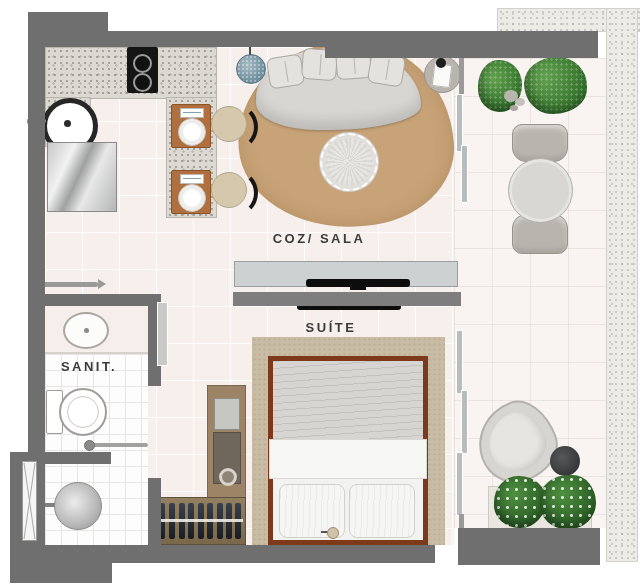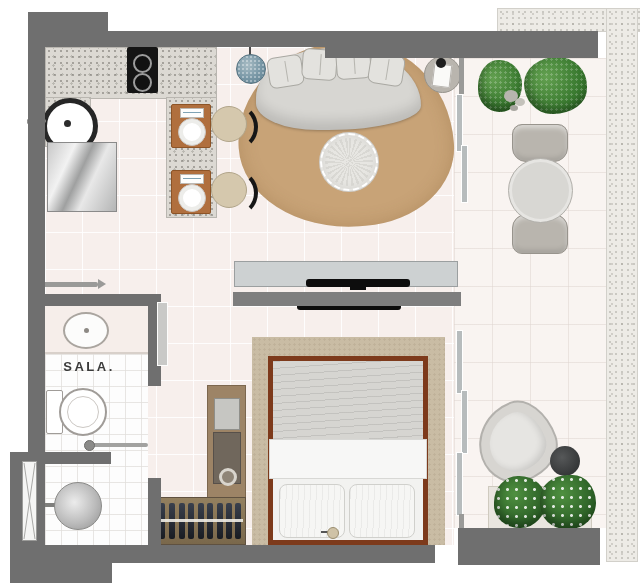--- a/index.html
+++ b/index.html
@@ -303,15 +303,17 @@
     </svg>
   </div>
   <div class="glass-stub" style="left:459px;top:58px;width:5px;height:36px;"></div>
   <div class="glass" style="left:456px;top:94px;width:5px;height:56px;"></div>
   <div class="glass" style="left:461px;top:145px;width:5px;height:56px;"></div>
   <div class="glass" style="left:456px;top:330px;width:5px;height:62px;"></div>
   <div class="glass" style="left:461px;top:390px;width:5px;height:62px;"></div>
   <div class="glass" style="left:456px;top:452px;width:5px;height:62px;"></div>
   <div class="glass-stub" style="left:459px;top:514px;width:5px;height:14px;"></div>
 
-  <span class="room-label" style="left:39px;top:359px;width:100px;">SALA.</span>
+  <span class="room-label" style="left:249px;top:231px;width:140px;">COZ/ SALA</span>
+  <span class="room-label" style="left:271px;top:320px;width:120px;">SUÍTE</span>
+  <span class="room-label" style="left:39px;top:359px;width:100px;">SANIT.</span>
 
 </div>
 
 </body></html>

